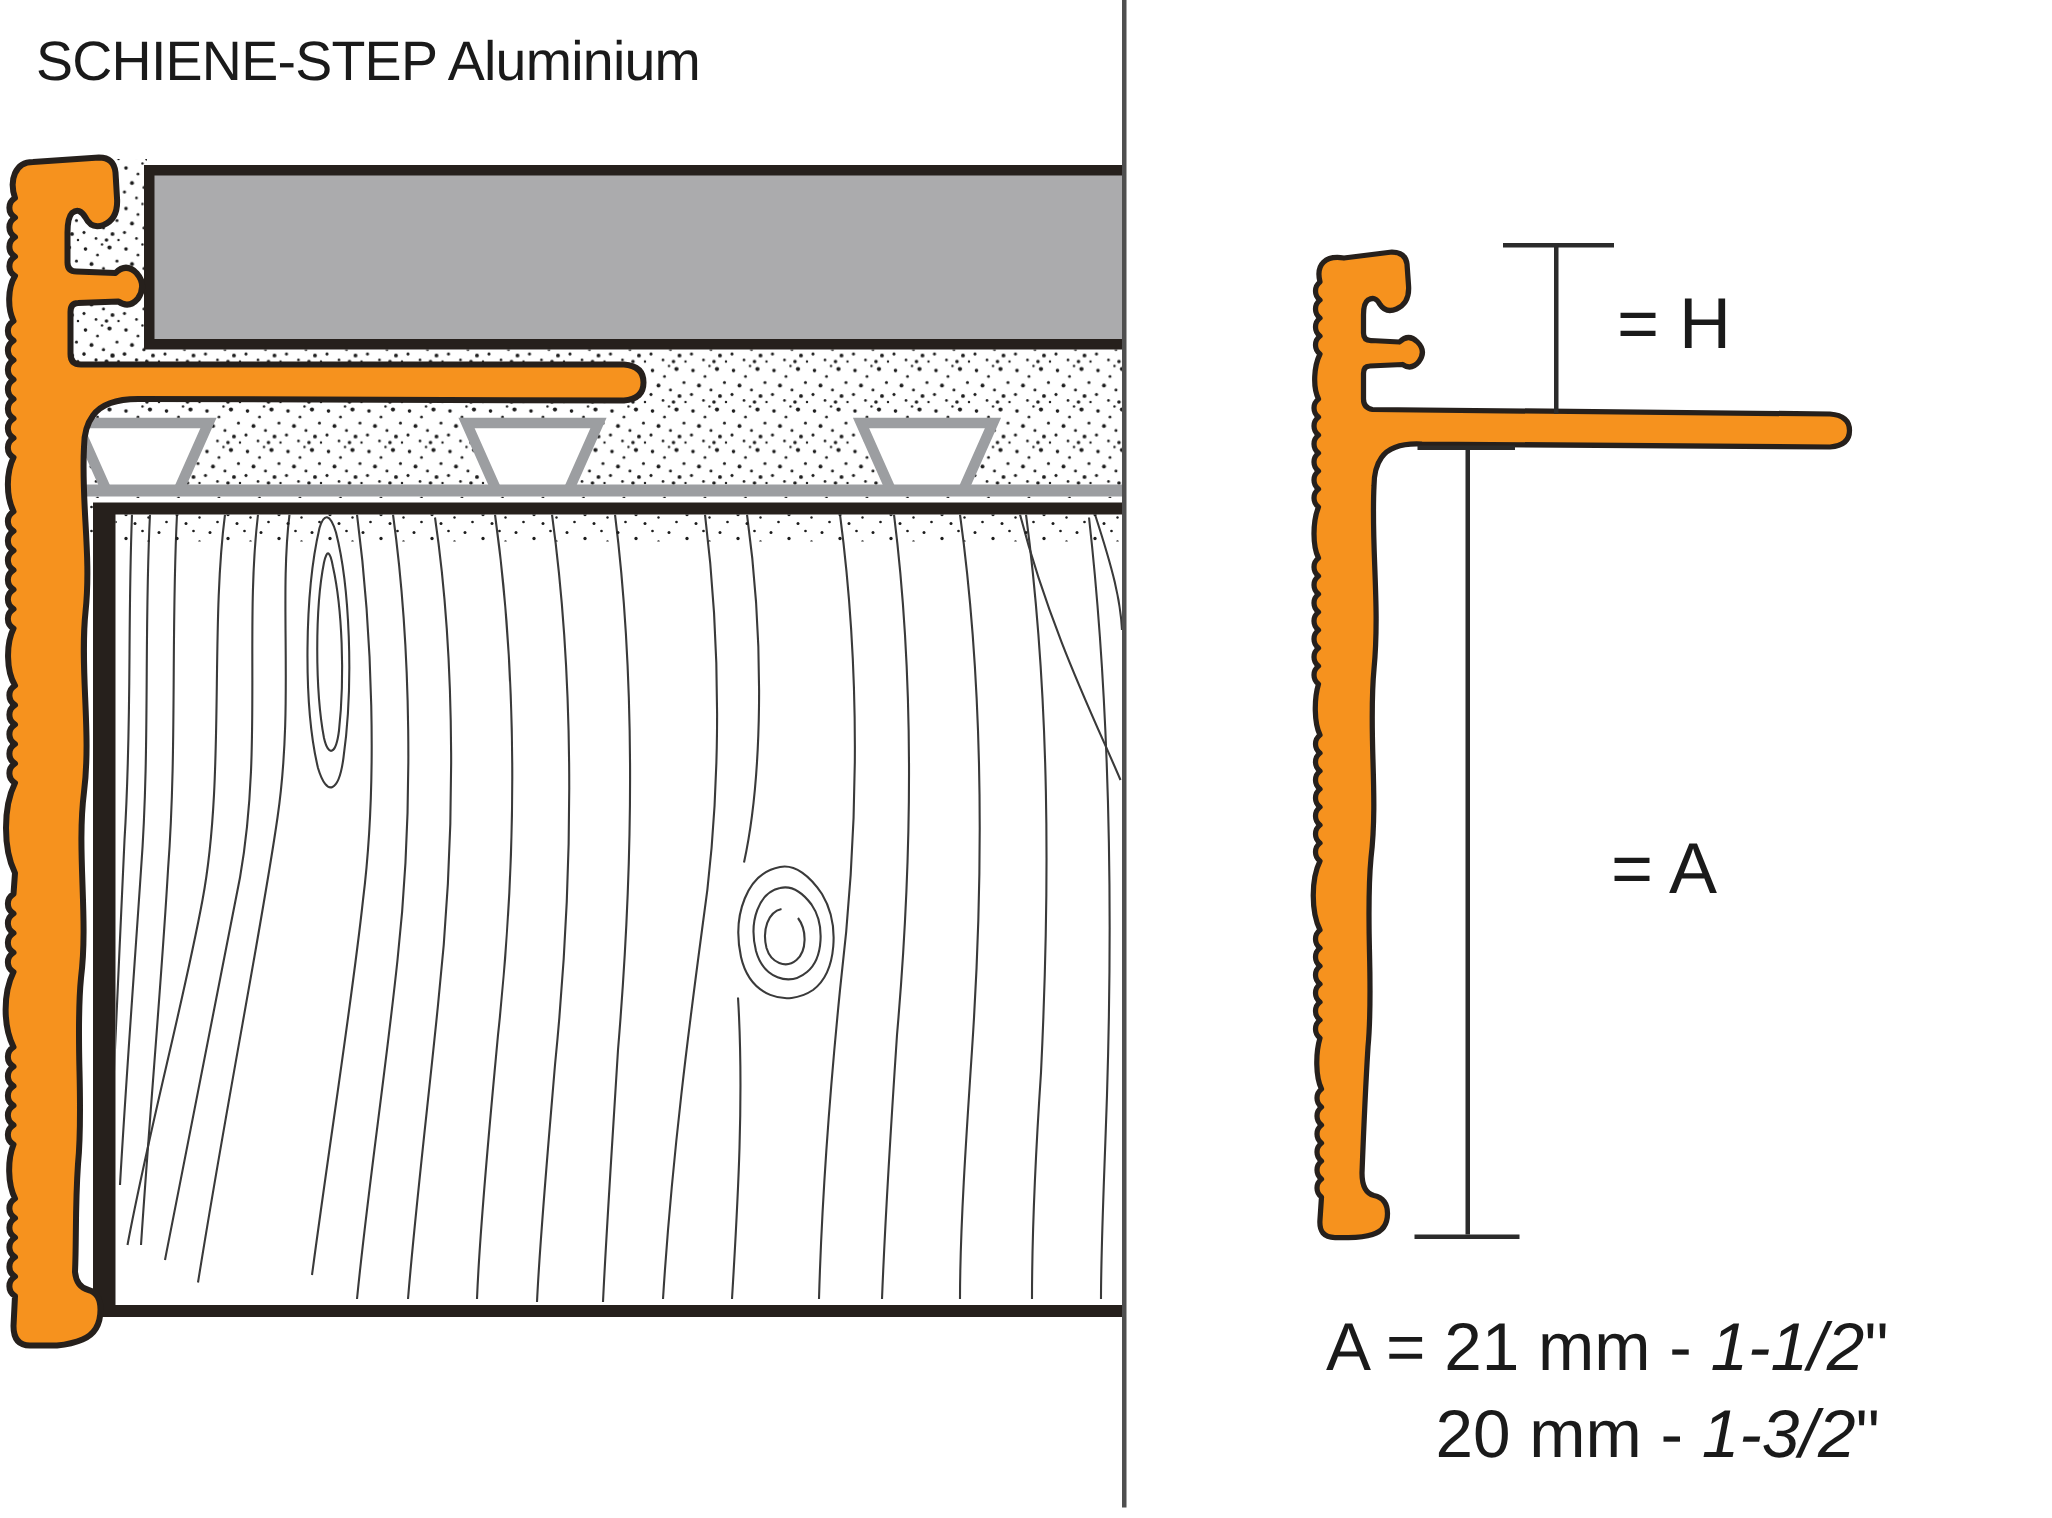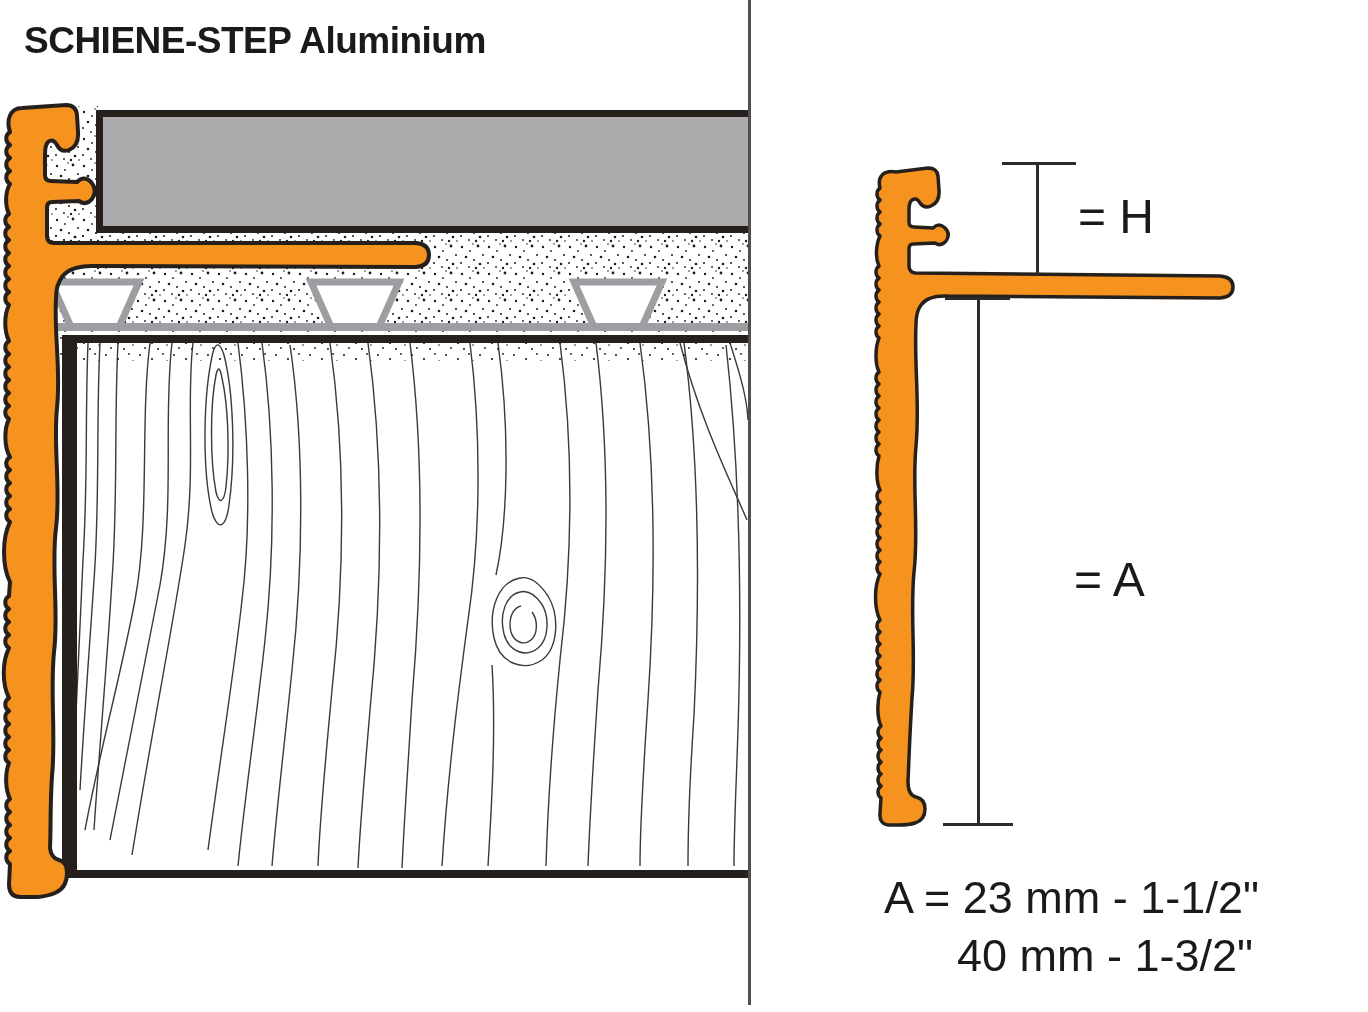--- a/index.html
+++ b/index.html
@@ -1,27 +1,27 @@
 <!DOCTYPE html>
 <html style="--profile-orange: #F6921E; --outline: #26201C; --tile-gray: #ABABAD; --membrane-gray: #9C9EA1; --speckle: #1C1C1C; --grain: #3A3A3A; --divider: #4F4F4F; --dim-line: #2B2B2B; --text: #1A1A1A;"><head>
 <meta charset="utf-8">
 <style>
   html,body{margin:0;padding:0;background:#fff;}
   .stage{position:relative;width:1368px;height:1012px;overflow:hidden;
          font-family:"Liberation Sans",sans-serif;background:#fff;}
   .stage svg{position:absolute;left:0;top:0;}
-  .title{position:absolute;left:24px;top:20px;font-size:37px;font-weight:bold;
+  .title{position:absolute;left:24px;top:20px;font-size:37px;font-weight:normal;
          color:var(--text);letter-spacing:-0.5px;white-space:nowrap;}
   .dim-label{position:absolute;font-size:48px;color:var(--text);white-space:nowrap;}
   .h-label{left:1078px;top:189px;}
   .a-label{left:1074px;top:552px;}
   .spec{position:absolute;left:884px;top:869px;font-size:45px;line-height:58px;
         color:var(--text);white-space:nowrap;}
   .spec .line2{padding-left:73px;}
-  .it{margin-top:24px;}
+  .it{font-style:italic;margin-top:24px;}
   .profile{fill:var(--profile-orange);stroke:var(--outline);stroke-width:4;stroke-linejoin:round;}
   .profile-r{stroke-width:3.5;}
   .cavity{fill:#fff;stroke:var(--membrane-gray);stroke-width:7;stroke-linejoin:miter;}
   .grain{fill:none;stroke:var(--grain);stroke-width:1.4;}
   .dim{fill:var(--dim-line);}
 </style>
 </head>
 <body>
 
 <div class="stage">
@@ -195,17 +195,17 @@
     </g>
   </g>
 </svg>
 
 <div class="title">SCHIENE-STEP Aluminium</div>
 
 <div class="dim-label h-label"><span>= H</span></div>
 <div class="dim-label a-label"><span>= A</span></div>
 
 <div class="spec">
-  <div class="line1"><span>A = 23 mm - </span><span class="it">1-1/2</span><span>"</span></div>
-  <div class="line2"><span>40 mm - </span><span class="it">1-3/2</span><span>"</span></div>
+  <div class="line1"><span>A = 21 mm - </span><span class="it">1-1/2</span><span>"</span></div>
+  <div class="line2"><span>20 mm - </span><span class="it">1-3/2</span><span>"</span></div>
 </div>
 
 </div>
 
 </body></html>

